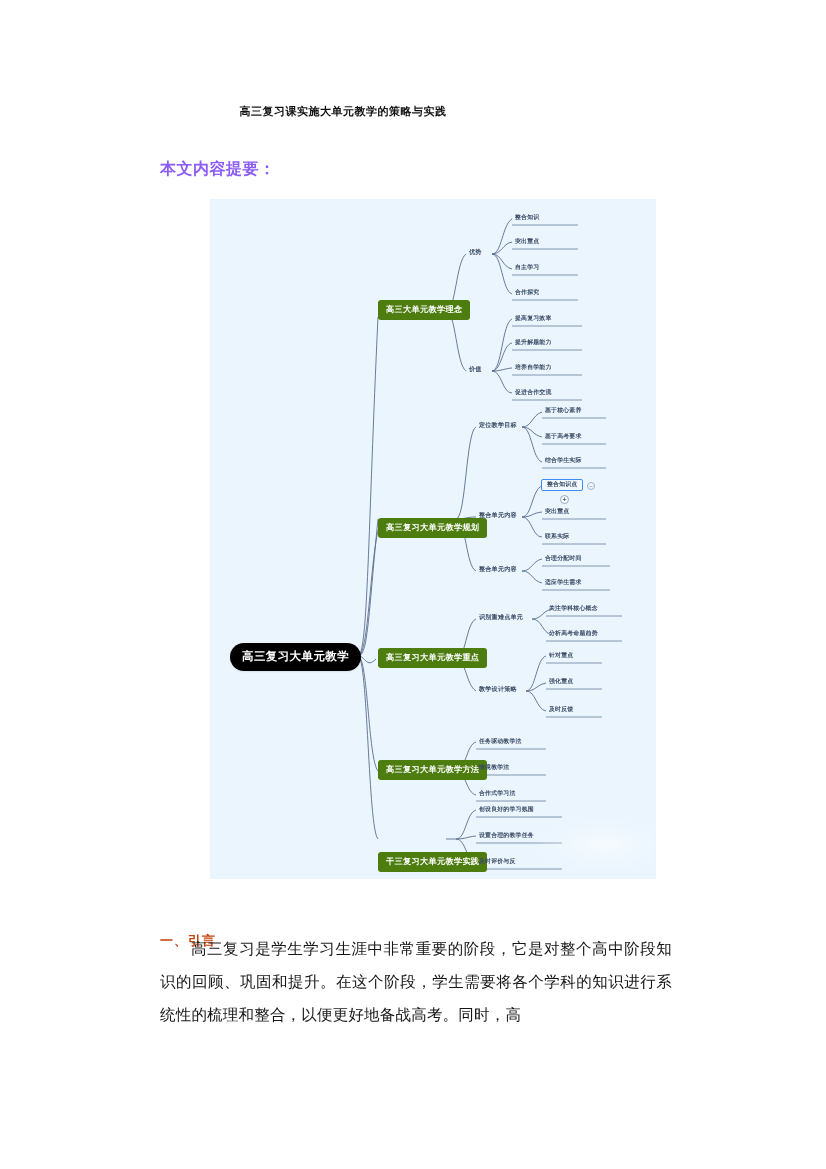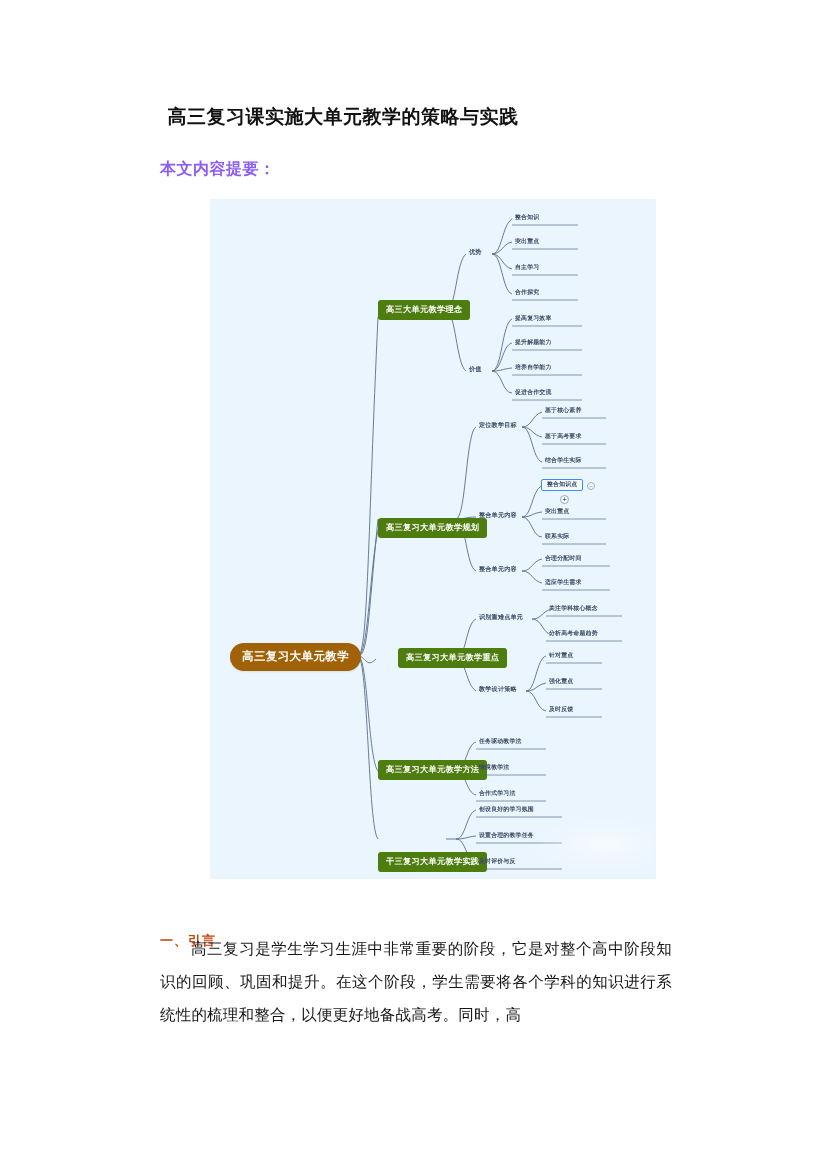--- a/index.html
+++ b/index.html
@@ -21,21 +21,21 @@
     background: #ffffff;
   }
 
   
   .doc-title {
     position: absolute;
     left: 0;
     top: 104px;
     width: 686px;
     text-align: center;
-    font-size: 19px;
+    font-size: 11px;
     font-weight: bold;
     letter-spacing: 0.5px;
     color: #111111;
   }
   .section-lead {
     position: absolute;
     left: 160px;
     top: 159px;
     font-size: 16px;
     font-weight: bold;
@@ -94,21 +94,21 @@
   }
 
   
   .node {
     position: absolute;
     box-sizing: border-box;
     white-space: nowrap;
     line-height: 1;
   }
   .node-root {
-    background: #a16207;
+    background: #000000;
     color: #ffffff;
     border-radius: 16px;
     font-size: 11.5px;
     font-weight: bold;
     padding: 8px 12px;
     letter-spacing: 0.4px;
     box-shadow: 0 1px 2px rgba(0,0,0,0.08);
   }
   .node-branch {
     background: #4d7c0f;
@@ -342,21 +342,21 @@
     <div class="node node-leaf" style="left:332px; top:308px;">
       <span>突出重点</span></div>
     <div class="node node-leaf" style="left:332px; top:333px;">
       <span>联系实际</span></div>
 
     <div class="node node-leaf" style="left:332px; top:355px;">
       <span>合理分配时间</span></div>
     <div class="node node-leaf" style="left:332px; top:379px;">
       <span>适应学生需求</span></div>
 
-    <div class="node node-branch" style="left:168px; top:449px;margin-left:20px;">
+    <div class="node node-branch" style="left:168px; top:449px;">
       <span>高三复习大单元教学重点</span>
     </div>
     <div class="node node-sub" style="left:266px; top:413px;">
       <span>识别重难点单元</span></div>
     <div class="node node-sub" style="left:266px; top:485px;">
       <span>教学设计策略</span></div>
     <div class="node node-leaf" style="left:336px; top:405px;">
       <span>关注学科核心概念</span></div>
     <div class="node node-leaf" style="left:336px; top:430px;">
       <span>分析高考命题趋势</span></div>

